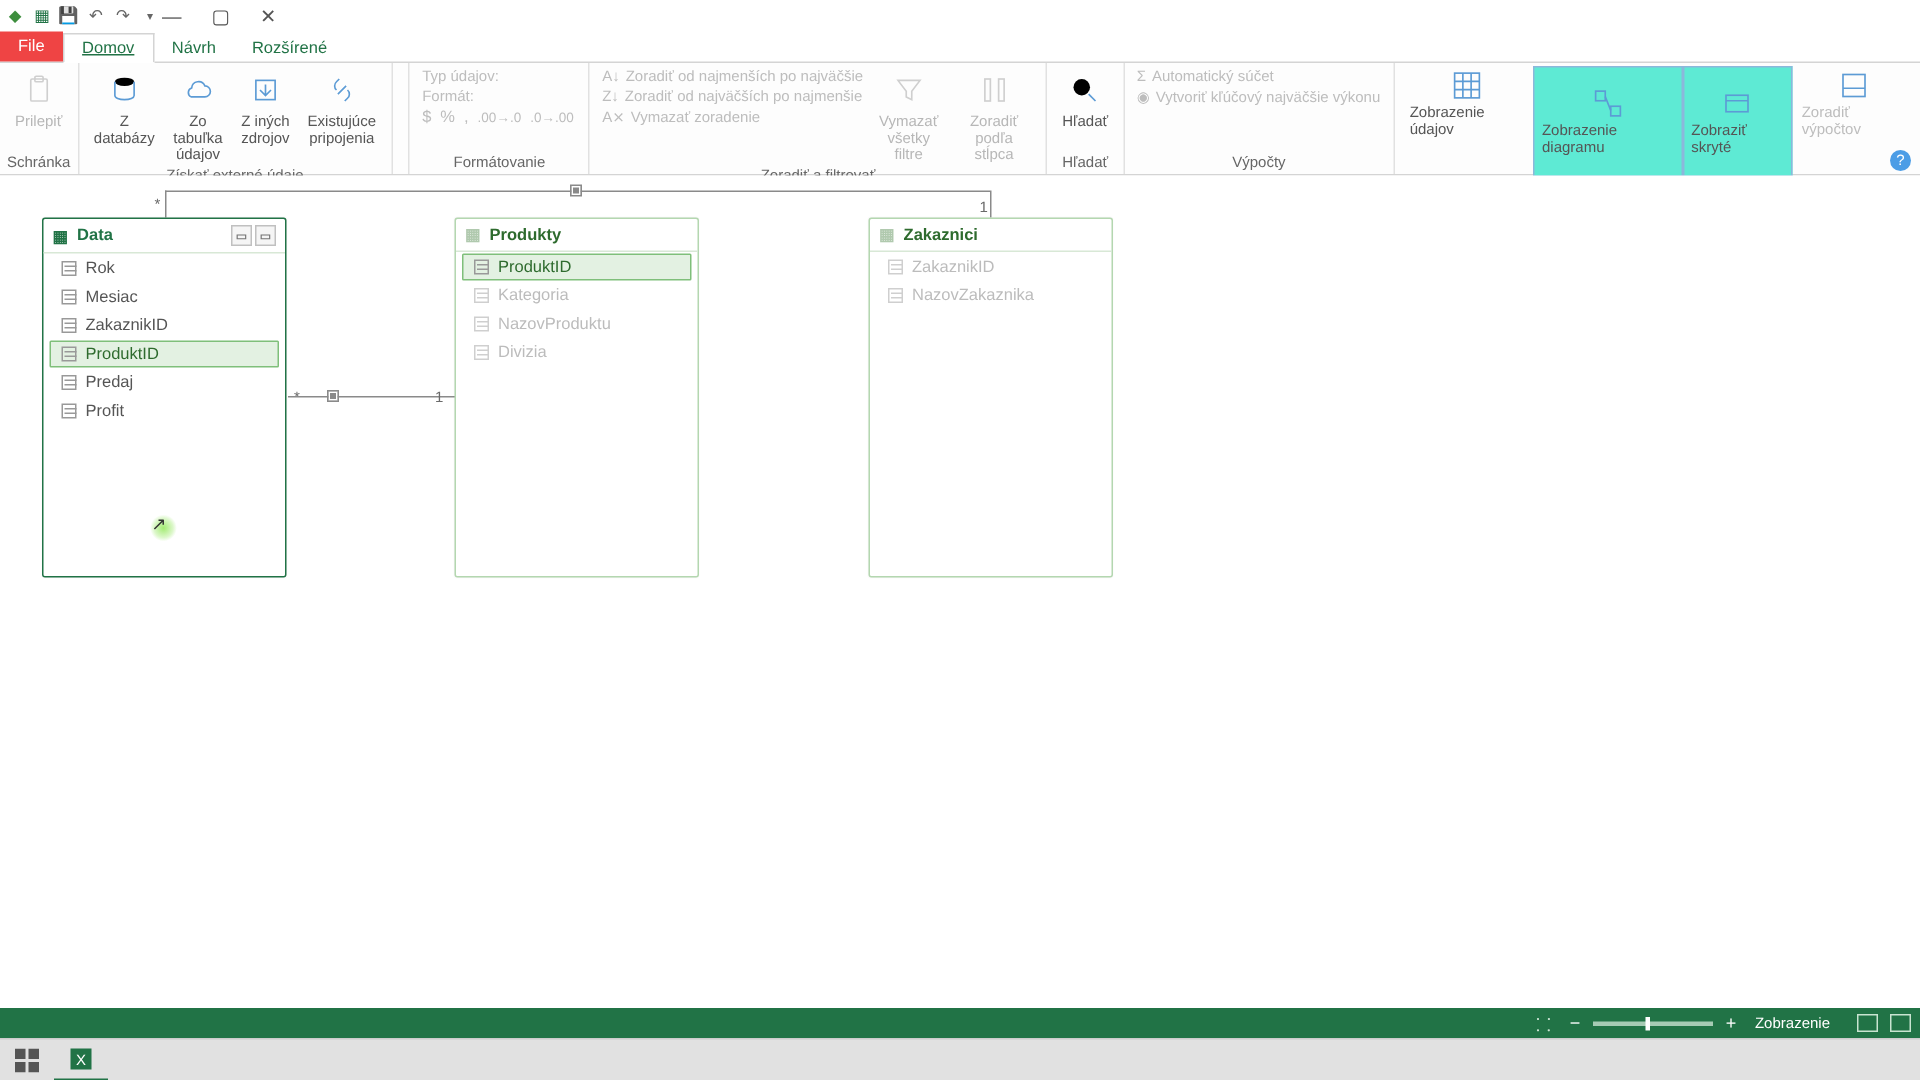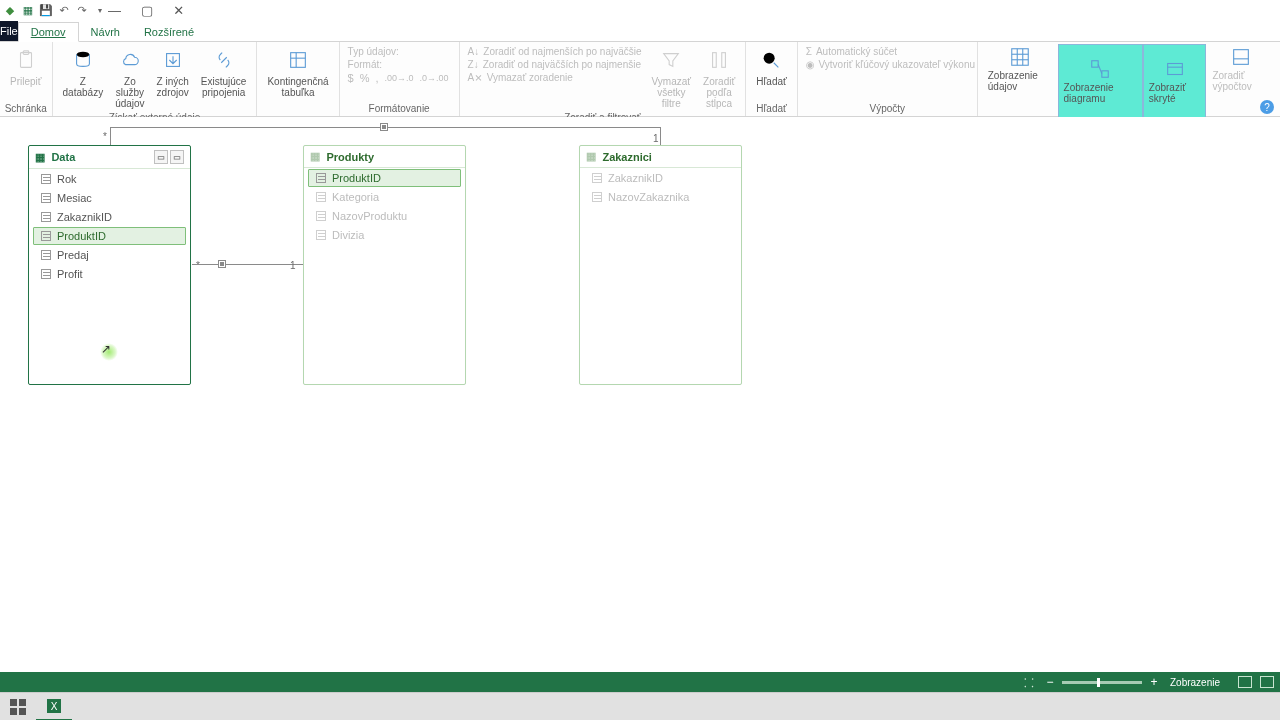--- a/index.html
+++ b/index.html
@@ -9,21 +9,21 @@
 .titlebar { height: 20px; background: #fff; display: flex; align-items: center; font-size: 11px; color: #444; }
 .titlebar .qat { display: flex; align-items: center; gap: 2px; padding-left: 2px; }
 .titlebar .qat-icon { width: 16px; height: 16px; display: flex; align-items: center; justify-content: center; font-size: 11px; color: #666; }
 .titlebar .title { flex: 1; text-align: left; padding-left: 20px; color: #5a5a5a; }
 .titlebar .win-controls { display: flex; gap: 20px; padding-right: 12px; color: #555; font-size: 13px; }
 .titlebar .win-controls span { cursor: pointer; }
 
 
 .tabs { height: 22px; display: flex; align-items: flex-end; border-bottom: 1px solid #d4d4d4; background: #fff; }
 .tab { padding: 3px 12px; font-size: 11px; color: #217346; cursor: pointer; }
-.tab.file { background: #0f172a; color: #fff; padding: 4px 0; }
+.tab.file { background: #ef4444; color: #fff; padding: 4px 12px; }
 .tab.active { background: #fff; border: 1px solid #d4d4d4; border-bottom: 1px solid #fff; margin-bottom: -1px; color: #217346; font-weight: 500; text-decoration: underline;}
 
 
 .ribbon { height: 75px; display: flex; border-bottom: 1px solid #d4d4d4; background: #fdfdfd; position: relative; }
 .ribbon-group { display: flex; flex-direction: column; border-right: 1px solid #e1e1e1; position: relative; padding: 2px 4px 0 4px; }
 .ribbon-group-content { flex: 1; display: flex; align-items: flex-start; }
 .ribbon-group-label { text-align: center; font-size: 10px; color: #666; padding: 1px 0 2px 0; }
 .big-btn { display: flex; flex-direction: column; align-items: center; justify-content: flex-start; padding: 2px 6px; font-size: 10px; color: #555; cursor: pointer; text-align: center; line-height: 1.1; }
 .big-btn.disabled { color: #b7b7b7; }
 .big-btn .ico { width: 28px; height: 28px; display: flex; align-items: center; justify-content: center; margin-bottom: 2px; }
@@ -140,21 +140,21 @@
           </span>
         <span class="lbl">Z
 databázy</span>
       </div>
       <div class="big-btn">
         <span class="ico">
             <svg class="ic" viewBox="0 0 24 24">
               <path d="M7 17h10a4 4 0 0 0 0-8 5 5 0 0 0-9.6 1.5A3.5 3.5 0 0 0 7 17z"></path>
             </svg>
           </span>
-        <span class="lbl">Zo služby
+        <span class="lbl">Zo tabuľka
 údajov</span>
       </div>
       <div class="big-btn">
         <span class="ico">
             <svg class="ic" viewBox="0 0 24 24">
               <rect x="5" y="5" width="14" height="14"></rect>
               <path d="M12 8v8M8 12l4 4 4-4"></path>
             </svg>
           </span>
         <span class="lbl">Z iných
@@ -168,33 +168,20 @@
           </span>
         <span class="lbl">Existujúce
 pripojenia</span>
       </div>
     </div>
     <div class="ribbon-group-label">Získať externé údaje</div>
   </div>
 
 
   <div class="ribbon-group">
-    <div class="ribbon-group-content">
-      <div class="big-btn">
-        <span class="ico">
-            <svg class="ic" viewBox="0 0 24 24">
-              <rect x="4" y="4" width="16" height="16"></rect>
-              <line x1="4" y1="10" x2="20" y2="10"></line>
-              <line x1="10" y1="4" x2="10" y2="20"></line>
-            </svg>
-          </span>
-        <span class="lbl">Kontingenčná
-tabuľka</span>
-      </div>
-    </div>
     <div class="ribbon-group-label">&nbsp;</div>
   </div>
 
   <div class="ribbon-group" style="min-width:120px;">
     <div class="ribbon-group-content">
       <div class="small-row">
         <div class="item disabled">Typ údajov:</div>
         <div class="item disabled">Formát:</div>
         <div class="fmt-row" style="color:#bdbdbd;">
           <span>$</span>
@@ -264,21 +251,21 @@
 
   <div class="ribbon-group" style="min-width:180px;">
     <div class="ribbon-group-content">
       <div class="small-row">
         <div class="item disabled">
             <span>Σ</span>
             <span>Automatický súčet</span>
           </div>
         <div class="item disabled">
             <span>◉</span>
-            <span>Vytvoriť kľúčový ukazovateľ výkonu</span>
+            <span>Vytvoriť kľúčový najväčšie výkonu</span>
           </div>
       </div>
     </div>
     <div class="ribbon-group-label">Výpočty</div>
   </div>
 
   <div class="ribbon-group" style="border-right:none;">
     <div class="ribbon-group-content">
       <div class="zobr-btn">
         <span class="ico">

